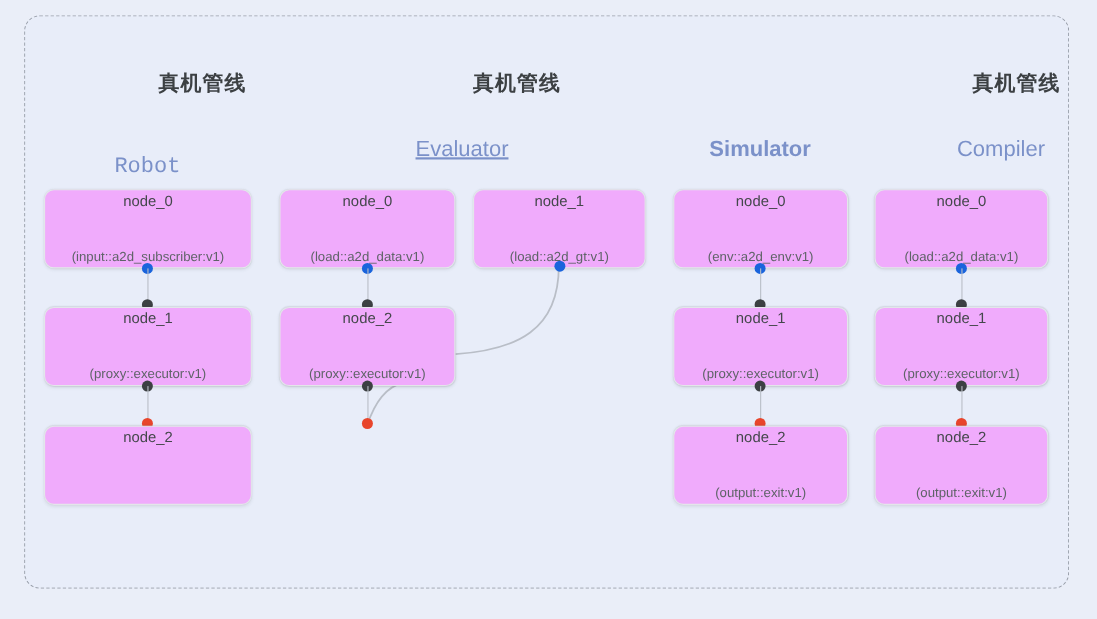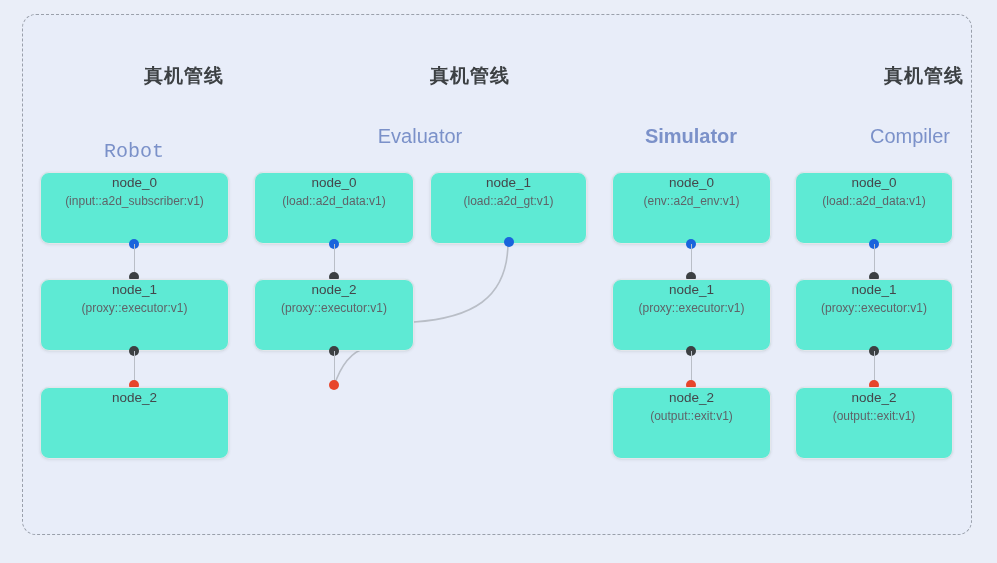--- a/index.html
+++ b/index.html
@@ -48,28 +48,28 @@
     text-align: center;
     font-size: 20px;
     color: #7b91c9;
     white-space: nowrap;
   }
 
   
   .node {
     position: absolute;
     box-sizing: border-box;
-    background: #5eead4;
+    background: #f0abfc;
     border: 1px solid #e3e6ea;
     border-radius: 9px;
     box-shadow: 0 1px 3px rgba(60,64,67,0.10), 0 0 1px rgba(60,64,67,0.10);
     display: flex;
     flex-direction: column;
     align-items: center;
-    justify-content: flex-start;
+    justify-content: space-between;
     height: 72px;
   }
   .node-title {
     font-size: 13.5px;
     color: #44474b;
     line-height: 19px;
     white-space: nowrap;
   }
   .node-sub {
     font-size: 12px;
@@ -135,21 +135,21 @@
   </div>
   <div class="dot dot-dark" style="left:129px; top:346px;"></div>
   <div class="vlink" style="left:133.5px; top:351px; height:32px;"></div>
   <div class="dot dot-red" style="left:129px; top:380px;"></div>
 
   <div class="node" style="left:40px; top:387px; width:189px;">
     <div class="node-title">node_2</div>
   </div>
 
   <div class="header-cn" style="left:330px; top:63px; width:180px;">真机管线</div>
-  <div class="header-en" style="left:330px; top:125px; width:180px;">Evaluator</div>
+  <div class="header-en" style="left:330px; top:125px; width:180px;text-decoration:underline;">Evaluator</div>
 
   <div class="node" style="left:254px; top:172px; width:160px;">
     <div class="node-title">node_0</div>
     <div class="node-sub">(load::a2d_data:v1)</div>
   </div>
   <div class="dot dot-blue" style="left:329px; top:239px;"></div>
   <div class="vlink" style="left:333.5px; top:244px; height:32px;"></div>
   <div class="dot dot-dark" style="left:329px; top:272px;"></div>
 
   <div class="node" style="left:430px; top:172px; width:157px;">

